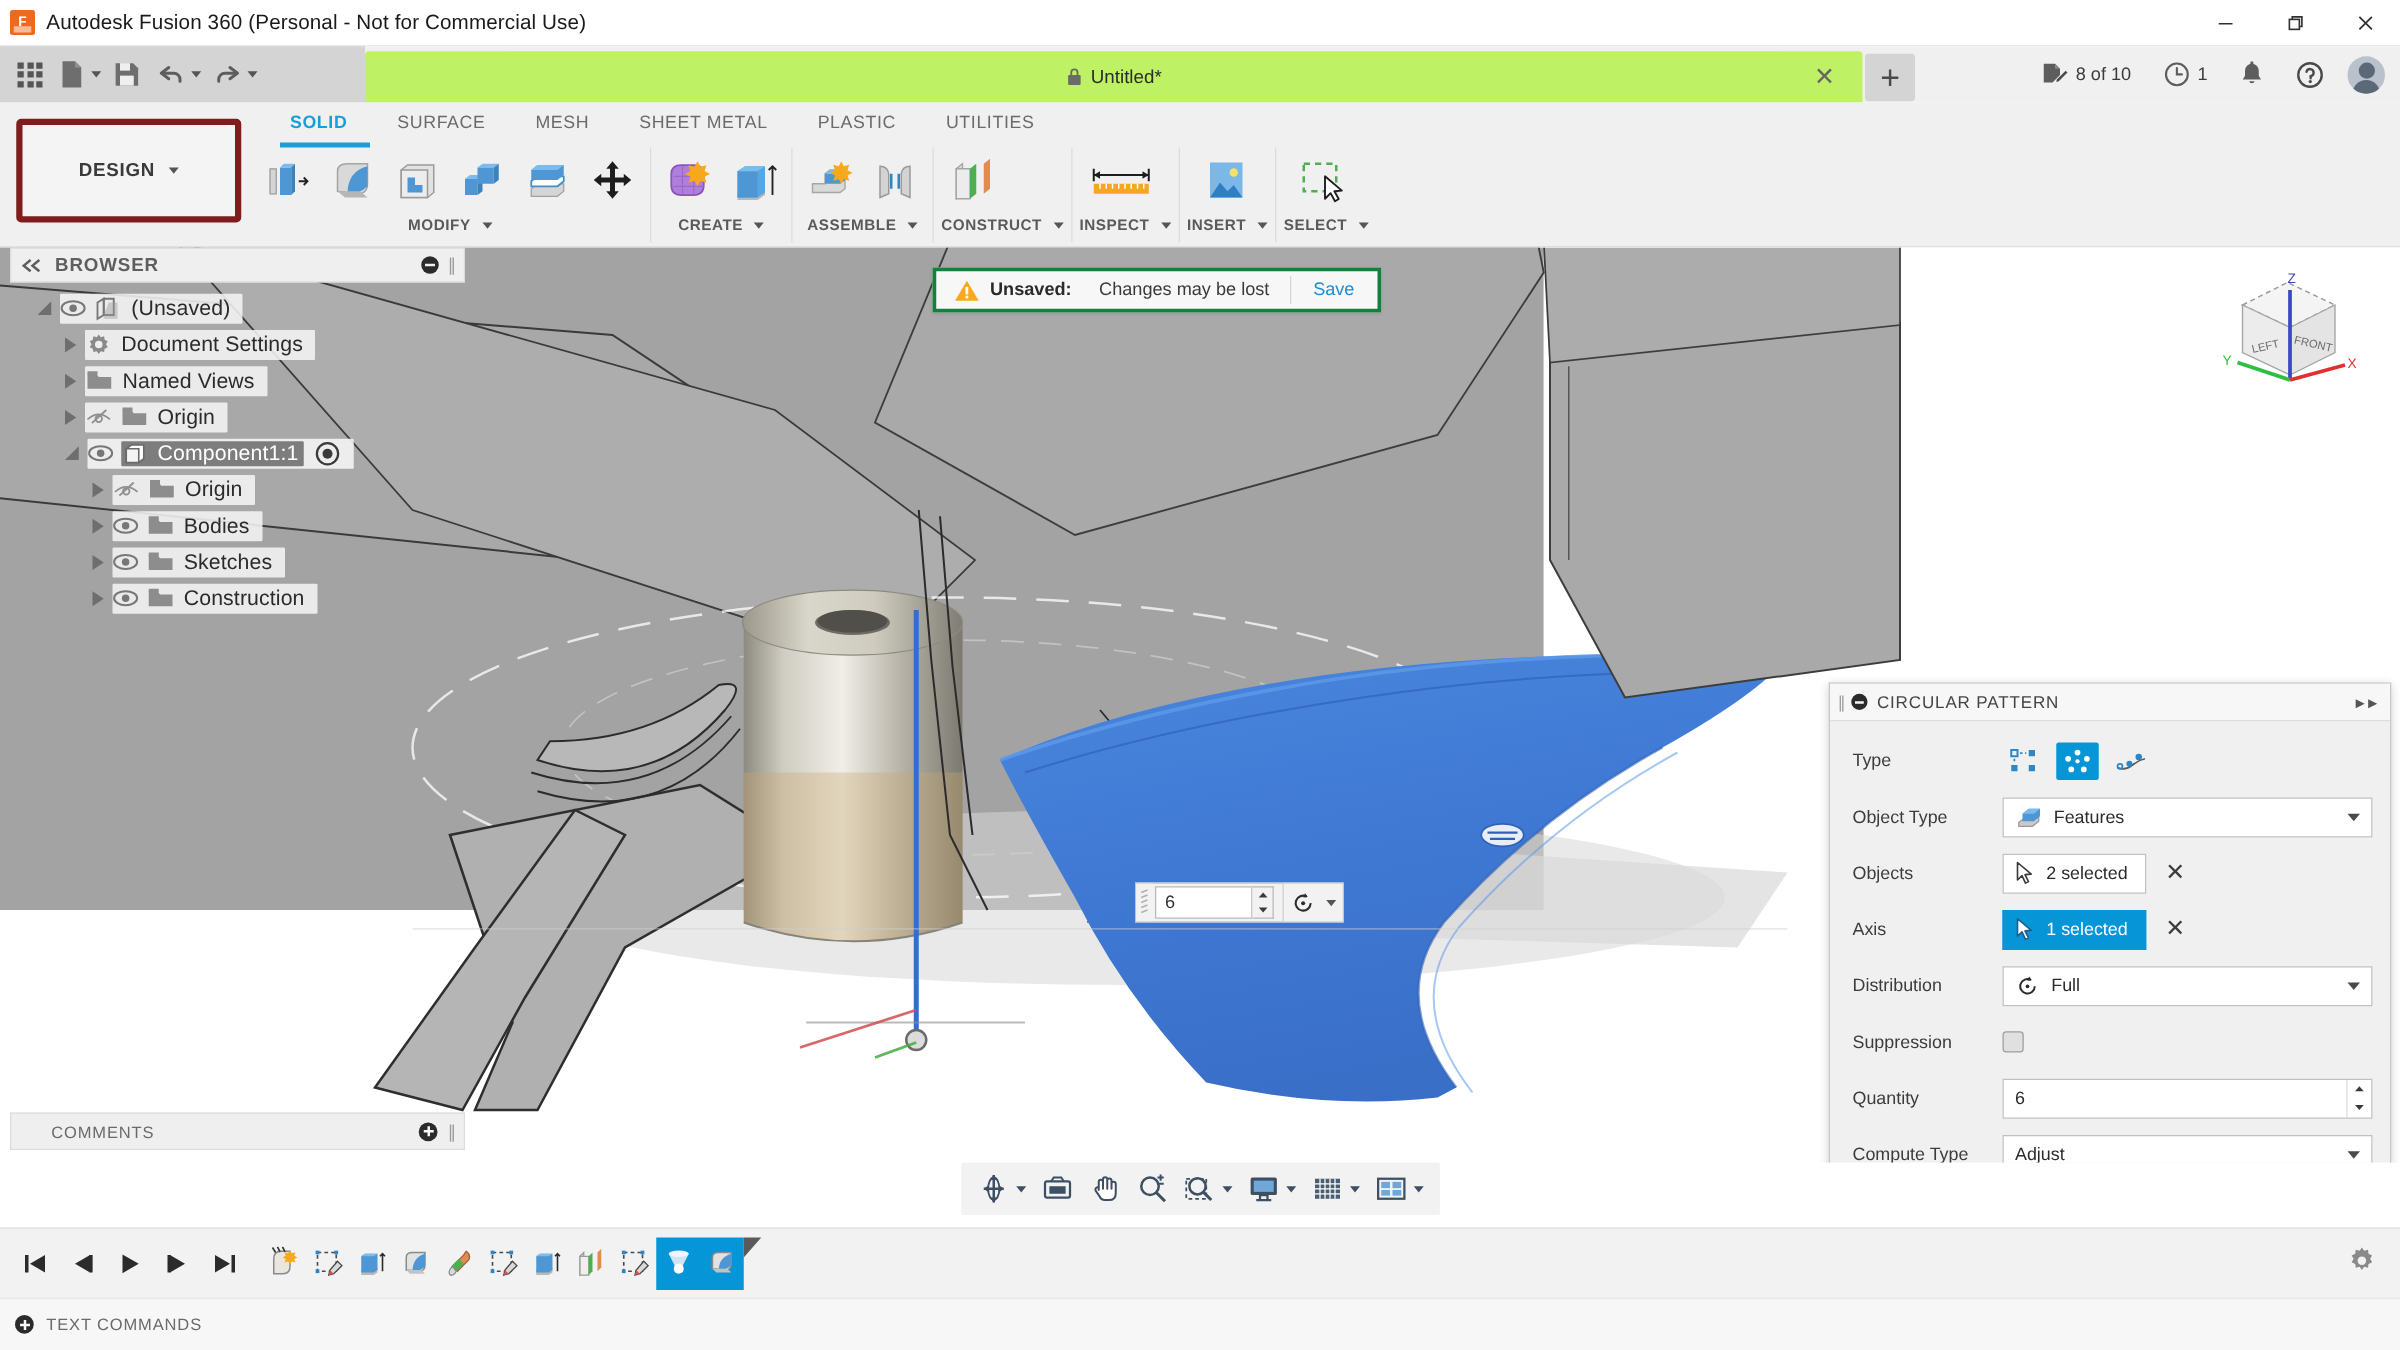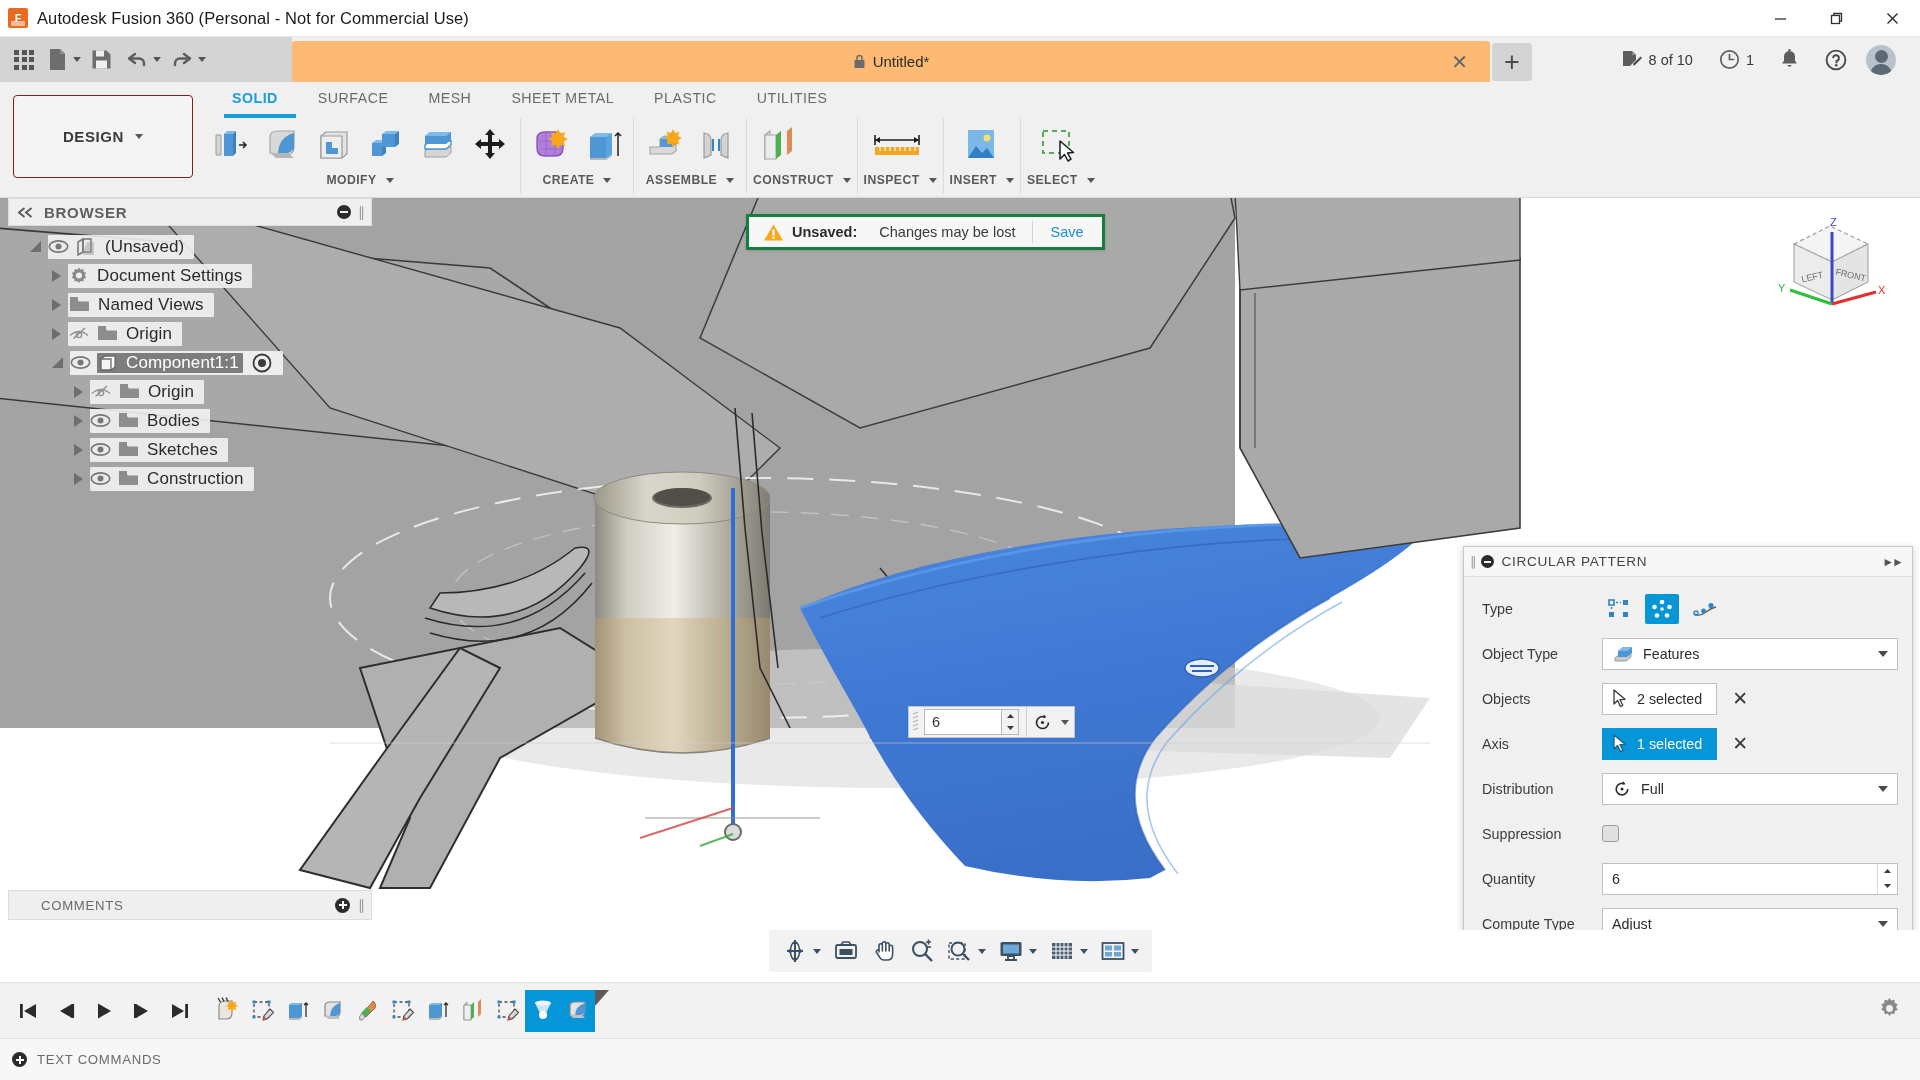--- a/index.html
+++ b/index.html
@@ -55,39 +55,39 @@
   .caret-sm {
     width: 0; height: 0; border-left: 4.5px solid transparent;
     border-right: 4.5px solid transparent; border-top: 5px solid #555;
     margin-left: 5px;
   }
   .grid9 { display: grid; grid-template-columns: repeat(3,5px); grid-gap: 2.5px; }
   .grid9 i { width: 5px; height: 5px; background: #555; display: block; }
 
   .tabdoc {
     position: absolute; left: 292px; top: 4px; right: 430px; height: 41px;
-    background: #fdba74; border-top-left-radius: 3px; border-top-right-radius: 3px;
+    background: #bef264; border-top-left-radius: 3px; border-top-right-radius: 3px;
     display: flex; align-items: center; justify-content: center;
   }
   .tabdoc-title {
     font-size: 15px; color: #2b2b2b; display: flex; align-items: center; gap: 7px;
   }
   .tab-close {
     position: absolute; right: 22px; top: 50%; transform: translateY(-50%);
     font-size: 20px; color: #666; line-height: 1; font-weight: 300;
   }
   .tab-plus {
     position: absolute; right: 388px; top: 6px; width: 40px; height: 38px;
     background: #d4d4d4; display: flex; align-items: center; justify-content: center;
     font-size: 27px; color: #4a4a4a; font-weight: 300; line-height: 1;
     border-radius: 3px;
   }
   .qat-right {
     position: absolute; right: 0; top: 0; height: 45px; display: flex;
-    align-items: center; gap: 0px; padding-right: 24px;
+    align-items: center; gap: 0px; padding-right: 12px;
   }
   .qr-item {
     display: flex; align-items: center; gap: 6px; padding: 0 13px;
     height: 45px; font-size: 14.5px; color: #3a3a3a;
   }
   .avatar-c {
     width: 30px; height: 30px; border-radius: 50%; background: #b9c2cc;
     overflow: hidden; position: relative; margin-left: 6px;
   }
   .avatar-c::before {
@@ -99,21 +99,21 @@
     background:#5b6875; left:4px; top:19px;
   }
 
   
   .ribbon {
     position: absolute; top: 82px; left: 0; width: 1920px; height: 116px;
     background: #f0f0f0; border-bottom: 1px solid #d8d8d8;
   }
   .design-btn {
     position: absolute; left: 13px; top: 13px; width: 180px; height: 83px;
-    border: 1px solid #7f1d1d; border-radius: 4px; background: #f4f4f4;
+    border: 5px solid #7f1d1d; border-radius: 4px; background: #f4f4f4;
     display: flex; align-items: center; justify-content: center; gap: 6px;
     font-size: 15px; color: #3a3a3a; font-weight: bold; letter-spacing: .6px;
   }
   .tabs-row {
     position: absolute; left: 212px; top: 8px; height: 26px; display: flex;
     align-items: flex-start;
   }
   .rtab {
     font-size: 14.2px; color: #6b6b6b; padding: 0 20px; letter-spacing: .5px;
     position: relative; height: 26px; font-weight: 500;

